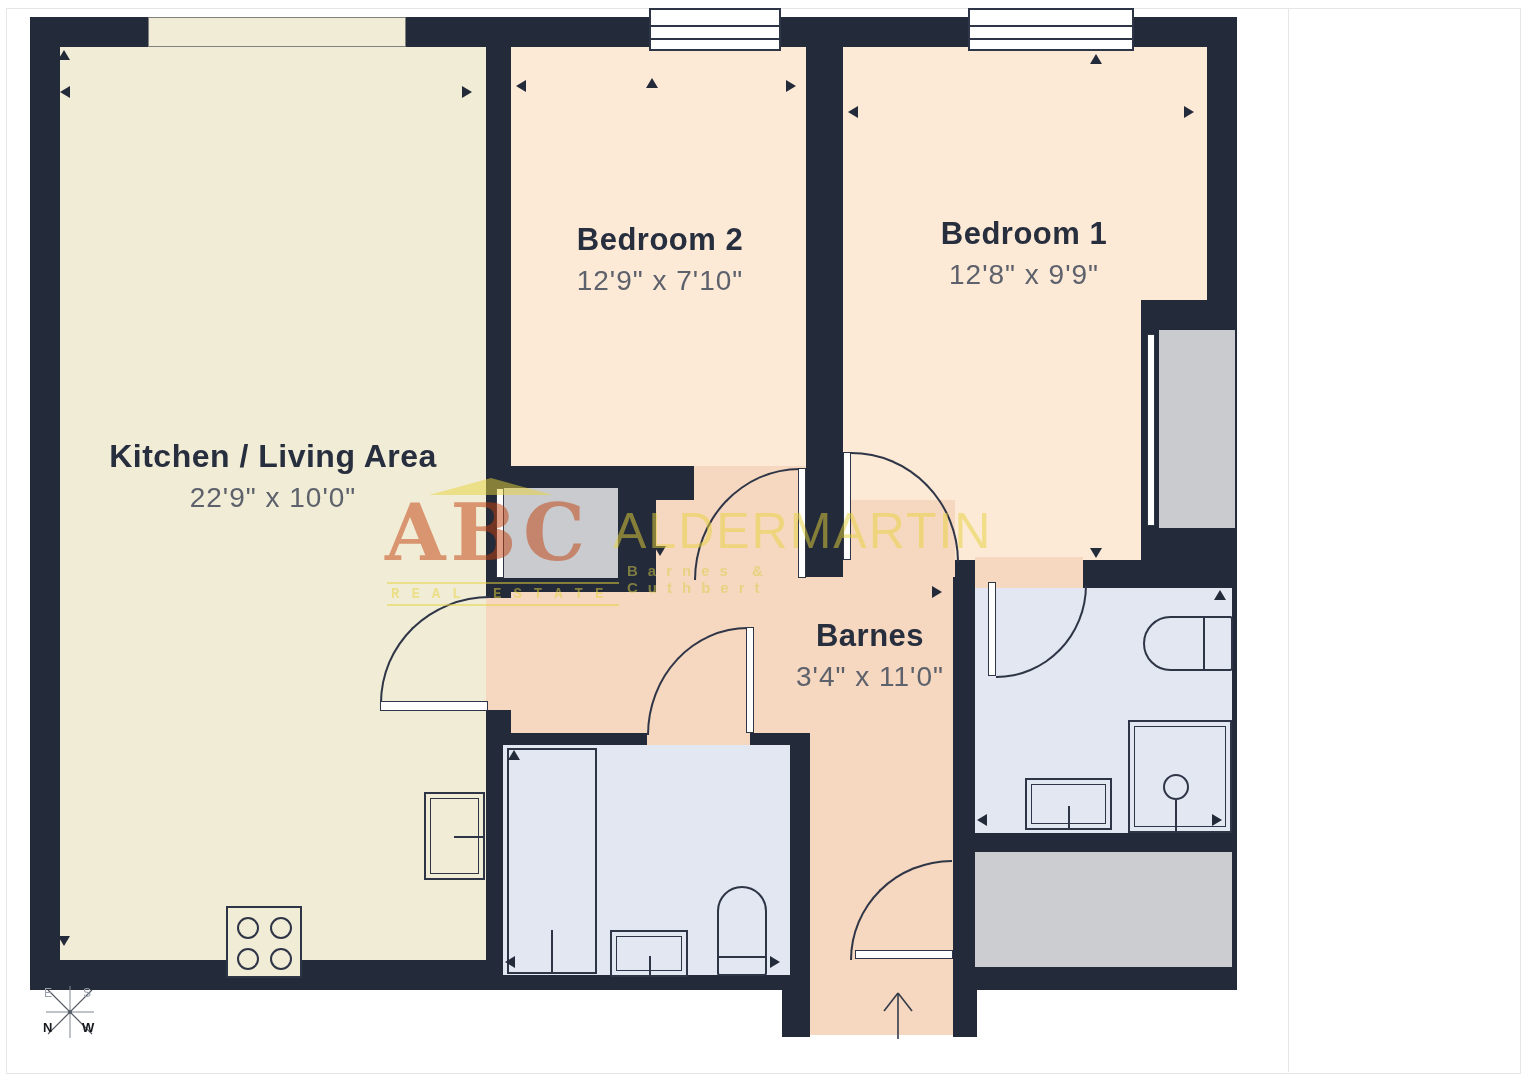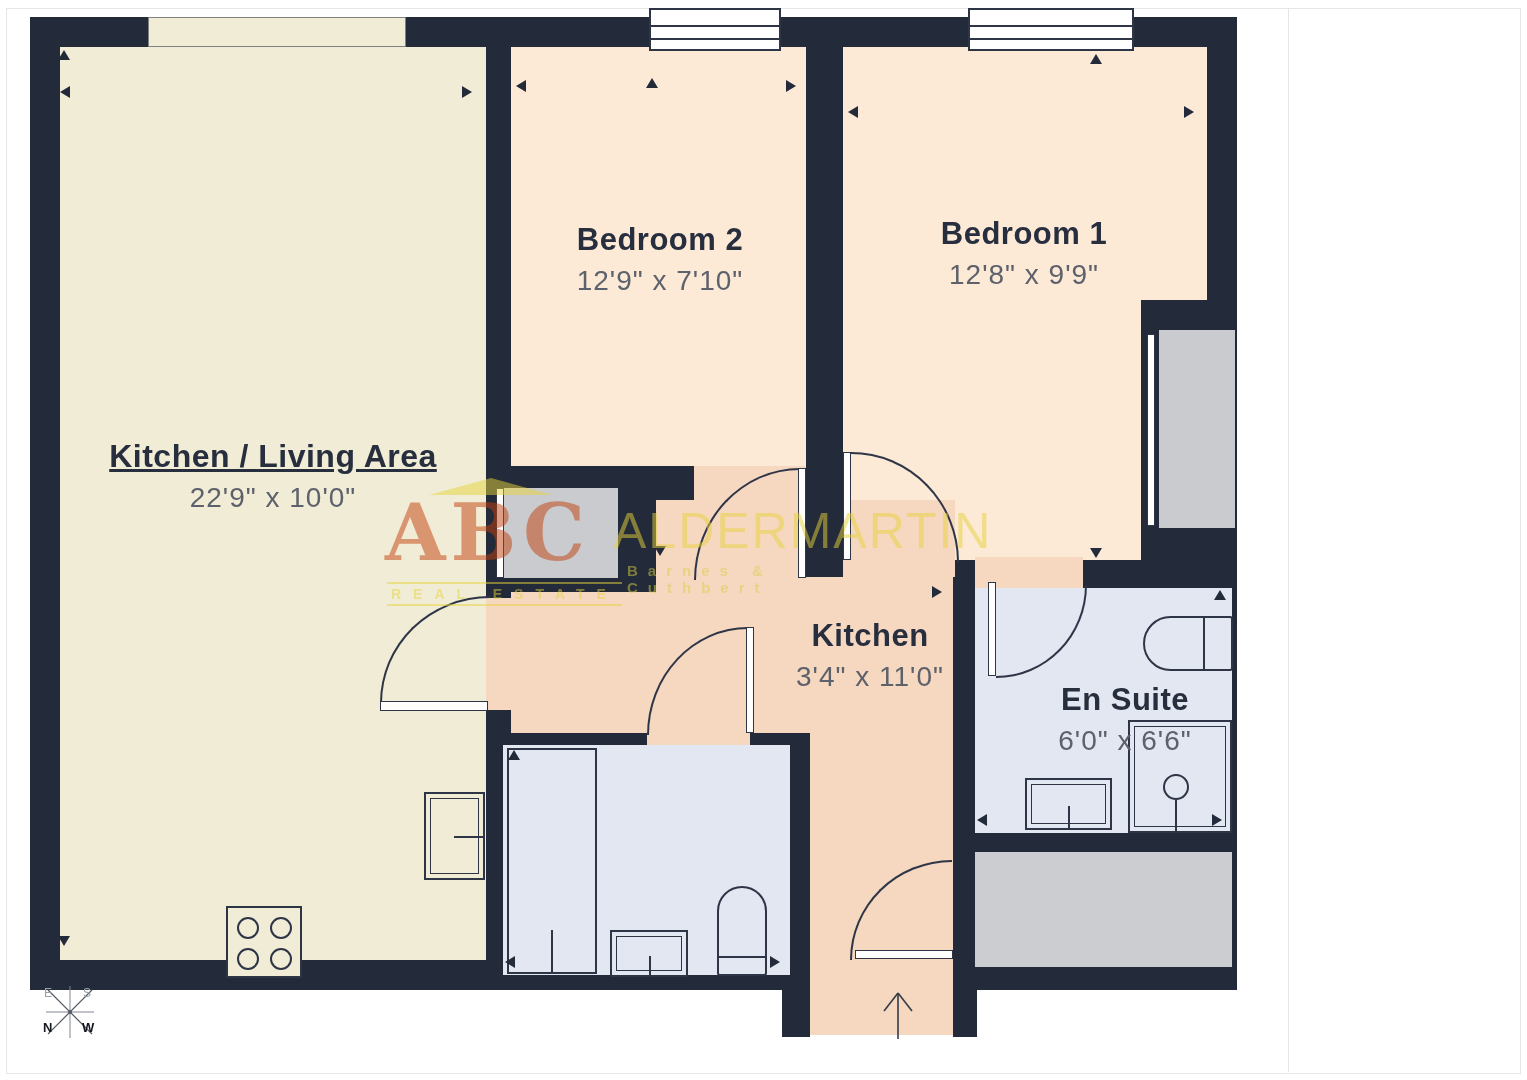--- a/index.html
+++ b/index.html
@@ -30,21 +30,21 @@
   .vline{position:absolute;width:2px;background:#2e3547;z-index:3;}
   .hline{position:absolute;height:2px;background:#2e3547;z-index:3;}
   .circ{position:absolute;border:2px solid #2e3547;border-radius:50%;box-sizing:border-box;z-index:3;}
   
   .wm{position:absolute;left:385px;top:478px;width:540px;height:130px;opacity:.5;z-index:6;pointer-events:none;}
   .wm-roof{position:absolute;left:44px;top:0;width:0;height:0;border-left:62px solid transparent;
            border-right:62px solid transparent;border-bottom:17px solid #e7d33c;}
   .wm-abc{position:absolute;left:0;top:16px;font-family:"DejaVu Serif","Liberation Serif",serif;
           font-weight:bold;font-size:78px;color:#c2410c;letter-spacing:5px;line-height:1;}
   .wm-re{position:absolute;left:2px;top:104px;font-size:14px;color:#e7d33c;letter-spacing:12px;
-         border-top:2px solid #e7d33c;border-bottom:2px solid #e7d33c;padding:2px 4px;font-weight:bold;}
+         border-top:2px solid #e7d33c;border-bottom:2px solid #e7d33c;padding:2px 4px;font-weight:bold;font-family:Liberation Mono, monospace;}
   .wm-name{position:absolute;left:228px;top:24px;font-size:50px;font-weight:normal;color:#e7d33c;letter-spacing:2px;}
   .wm-sub{position:absolute;left:242px;top:84px;font-size:15px;color:#d9cf48;letter-spacing:10px;font-weight:bold;}
   .compass-label{position:absolute;z-index:7;font-size:12px;}
 </style>
 </head>
 <body>
 
 <div class="abs page-frame"></div>
 
 <div class="abs" style="left:0;top:0;width:1288px;height:1080px;">
@@ -159,38 +159,34 @@
   <div class="tri down" style="left:654px;top:546px;"></div>
   <div class="tri up" style="left:508px;top:750px;"></div>
   <div class="tri left" style="left:505px;top:956px;"></div>
   <div class="tri right" style="left:770px;top:956px;"></div>
   <div class="tri down" style="left:1090px;top:548px;"></div>
   <div class="tri up" style="left:1214px;top:590px;"></div>
   <div class="tri left" style="left:977px;top:814px;"></div>
   <div class="tri right" style="left:1212px;top:814px;"></div>
 
   <div class="rlabel" style="left:60px;top:438px;width:426px;">
-    <div class="rname" style="font-size:32px;text-decoration:underline;">Kitchen / Living Area</div>
+    <div class="rname" style="font-size:32px;">Kitchen / Living Area</div>
     <div class="rdims">22'9" x 10'0"</div>
   </div>
   <div class="rlabel" style="left:511px;top:222px;width:298px;">
     <div class="rname">Bedroom 2</div>
     <div class="rdims">12'9" x 7'10"</div>
   </div>
   <div class="rlabel" style="left:841px;top:216px;width:366px;text-align:center;">
     <div class="rname">Bedroom 1</div>
     <div class="rdims">12'8" x 9'9"</div>
   </div>
   <div class="rlabel" style="left:700px;top:618px;width:340px;">
-    <div class="rname">Kitchen</div>
+    <div class="rname">Barnes</div>
     <div class="rdims">3'4" x 11'0"</div>
-  </div>
-  <div class="rlabel" style="left:1000px;top:682px;width:250px;">
-    <div class="rname">En Suite</div>
-    <div class="rdims">6'0" x 6'6"</div>
   </div>
 
   <div class="wm">
     <div class="wm-roof"></div>
     <div class="wm-abc">ABC</div>
     <div class="wm-re">REAL ESTATE</div>
     <div class="wm-name">ALDERMARTIN</div>
     <div class="wm-sub">Barnes &amp; Cuthbert</div>
   </div>
 

